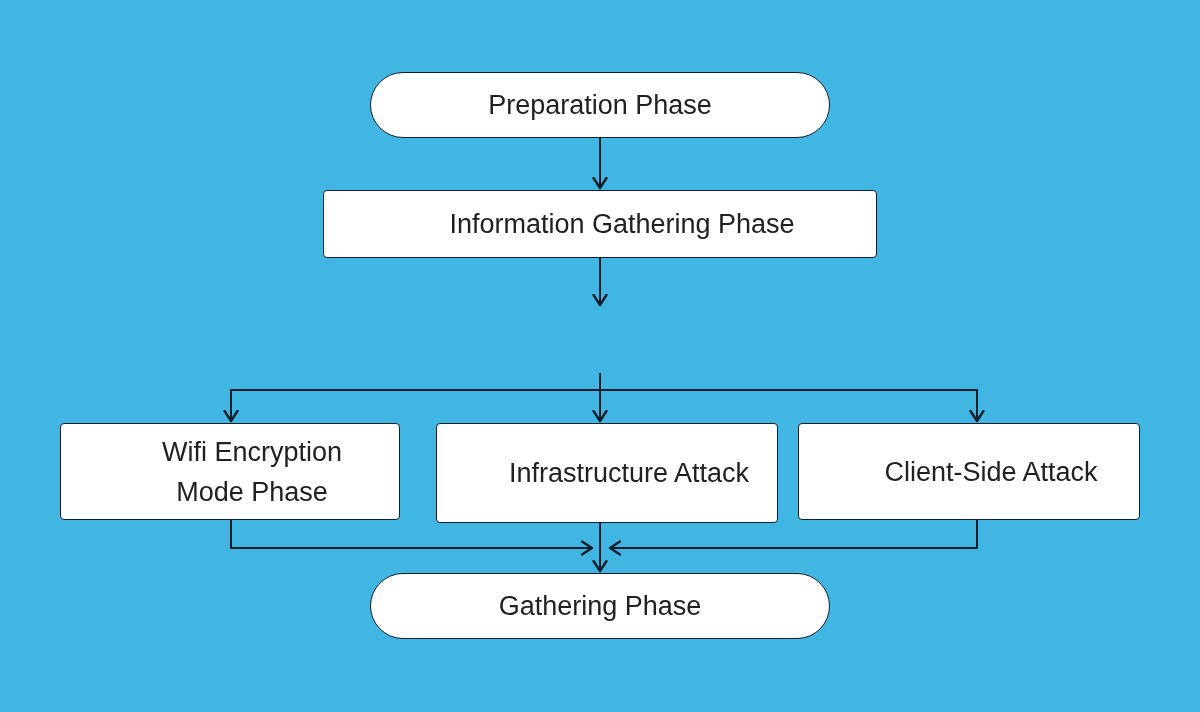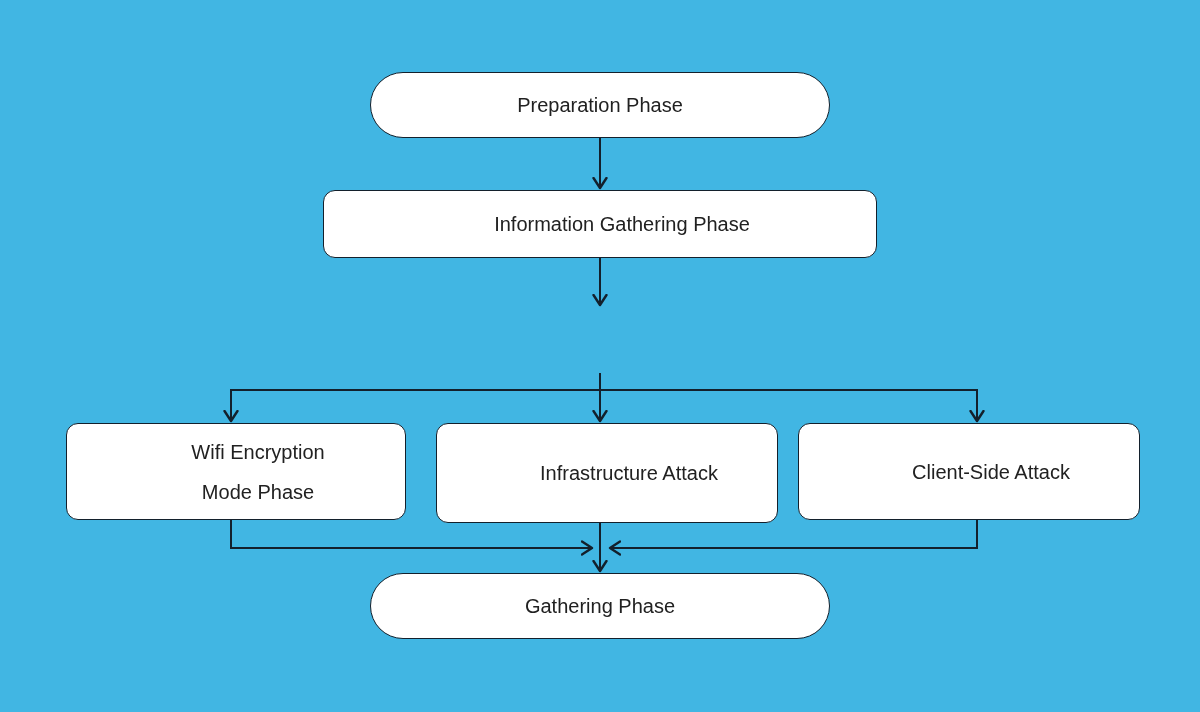--- a/index.html
+++ b/index.html
@@ -38,35 +38,35 @@
     stroke-width: 2.4;
     fill: none;
     stroke-linecap: round;
     stroke-linejoin: round;
   }
   .node {
     position: absolute;
     background: var(--node-fill);
     border: 1.5px solid var(--node-border);
     color: var(--text);
-    font-size: 20px;
+    font-size: 27px;
     line-height: 40px;
     display: flex;
     flex-direction: column;
     align-items: center;
     justify-content: center;
     text-align: center;
   }
   .node.stadium { border-radius: 34px; }
-  .node.rect { border-radius: 12px; padding-left: 44px; }
+  .node.rect { border-radius: 4px; padding-left: 44px; }
 
   #node-preparation { left: 370px; top: 72px;  width: 460px; height: 66px; }
   #node-information { left: 323px; top: 190px; width: 554px; height: 68px; }
   #node-simulated   { left: 323px; top: 307px; width: 554px; height: 66px; }
-  #node-wifi        { left: 66px;  top: 423px; width: 340px; height: 97px; }
+  #node-wifi        { left: 60px;  top: 423px; width: 340px; height: 97px; }
   #node-infra       { left: 436px; top: 423px; width: 342px; height: 100px; }
   #node-client      { left: 798px; top: 423px; width: 342px; height: 97px; }
   #node-reporting   { left: 370px; top: 573px; width: 460px; height: 66px; }
 </style>
 </head>
 <body>
 
 <div class="canvas">
 
   <svg class="edges" width="1200" height="712" viewBox="0 0 1200 712" xmlns="http://www.w3.org/2000/svg">

